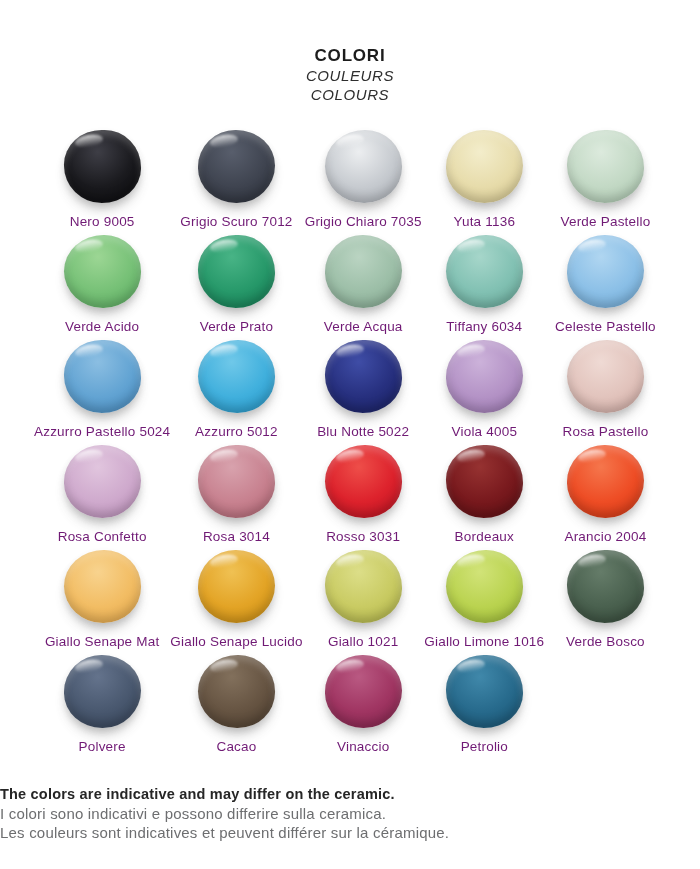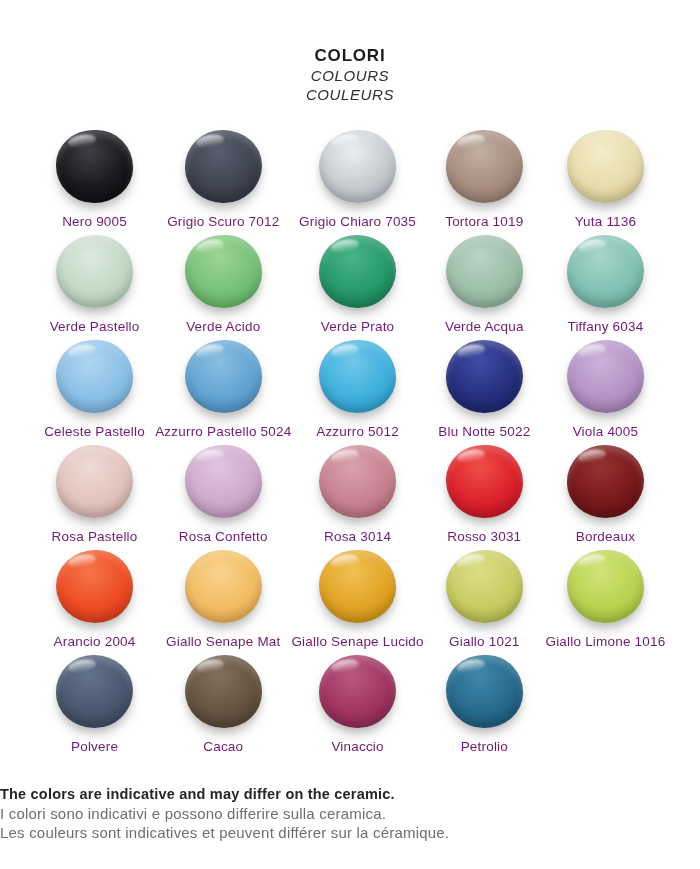--- a/index.html
+++ b/index.html
@@ -80,42 +80,38 @@
     line-height:19px;letter-spacing:0.2px;
   }
 </style>
 </head>
 <body>
 
 <div class="page">
 
   <div class="header">
     <div class="title">COLORI</div>
+    <div class="subtitle">COULEURS</div>
     <div class="subtitle">COLOURS</div>
-    <div class="subtitle">COULEURS</div>
   </div>
 
   <div class="grid">
       <div class="cell">
         <div class="swatch gloss" style="--base: #1a1a1e; --light: #3e3e46; --dark: #060608;"></div>
         <div class="swatch-label">Nero 9005</div>
       </div>
       <div class="cell">
         <div class="swatch gloss" style="--base: #3f4450; --light: #585e6c; --dark: #262a33;"></div>
         <div class="swatch-label">Grigio Scuro 7012</div>
       </div>
       <div class="cell">
         <div class="swatch gloss" style="--base: #c7cbd0; --light: #eceef0; --dark: #a6abb2;"></div>
         <div class="swatch-label">Grigio Chiaro 7035</div>
       </div>
       <div class="cell">
-        <div class="swatch gloss" style="--base: #a78e80; --light: #c2aea2; --dark: #8a7165;"></div>
-        <div class="swatch-label">Tortora 1019</div>
-      </div>
-      <div class="cell">
         <div class="swatch" style="--base: #e7dcab; --light: #f3edcb; --dark: #d1c289;"></div>
         <div class="swatch-label">Yuta 1136</div>
       </div>
       <div class="cell">
         <div class="swatch" style="--base: #c3d9c5; --light: #dceadd; --dark: #a7c3ab;"></div>
         <div class="swatch-label">Verde Pastello</div>
       </div>
       <div class="cell">
         <div class="swatch gloss" style="--base: #77c177; --light: #9cd694; --dark: #55a75c;"></div>
         <div class="swatch-label">Verde Acido</div>
@@ -184,20 +180,24 @@
         <div class="swatch gloss" style="--base: #e3a426; --light: #f0c153; --dark: #c2870e;"></div>
         <div class="swatch-label">Giallo Senape Lucido</div>
       </div>
       <div class="cell">
         <div class="swatch gloss" style="--base: #c9cb63; --light: #dcde88; --dark: #acaf44;"></div>
         <div class="swatch-label">Giallo 1021</div>
       </div>
       <div class="cell">
         <div class="swatch gloss" style="--base: #bad350; --light: #d1e378; --dark: #9ab933;"></div>
         <div class="swatch-label">Giallo Limone 1016</div>
+      </div>
+      <div class="cell">
+        <div class="swatch gloss" style="--base: #4a614f; --light: #657c69; --dark: #314435;"></div>
+        <div class="swatch-label">Verde Bosco</div>
       </div>
       <div class="cell">
         <div class="swatch gloss" style="--base: #49586f; --light: #64738c; --dark: #313e52;"></div>
         <div class="swatch-label">Polvere</div>
       </div>
       <div class="cell">
         <div class="swatch gloss" style="--base: #665442; --light: #82705c; --dark: #48392b;"></div>
         <div class="swatch-label">Cacao</div>
       </div>
       <div class="cell">

